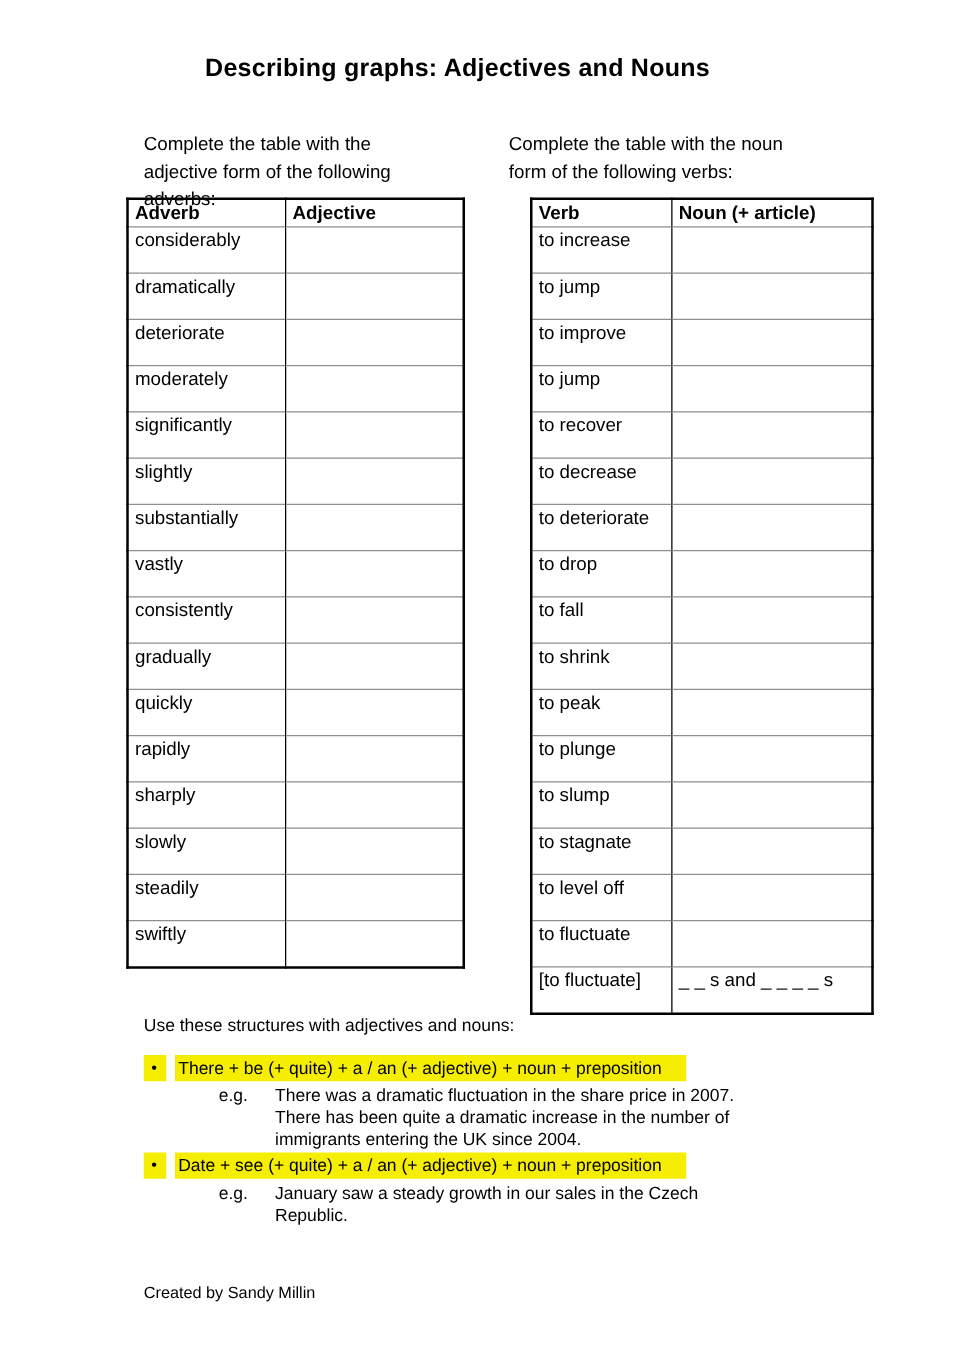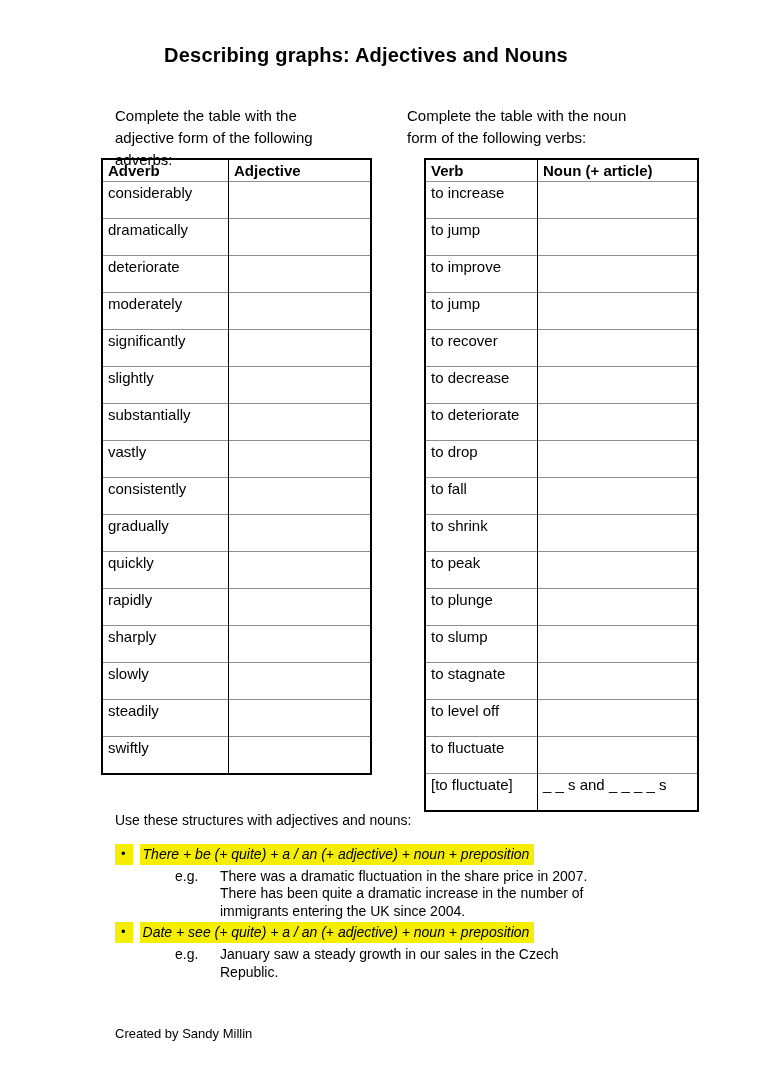--- a/index.html
+++ b/index.html
@@ -50,21 +50,21 @@
   }
   .structures .intro { margin:0 0 14px 0; }
   .bullet-row { display:flex; align-items:flex-start; margin:0 0 3px 0; }
   .bullet-marker {
     background:var(--hl, #f6ee00);
     line-height:18px; padding:1px 7px 2px 6px; margin-right:7px;
     font-size:13px; flex:none;
   }
   .structure-hl {
     background:var(--hl, #f6ee00);
-    line-height:18px; padding:1px 5px 2px 3px;font-style:italic;
+    line-height:18px; padding:1px 20px 2px 3px;
   }
   .eg-row { display:flex; margin:1px 0 2px 60px; }
   .eg-label { width:45px; flex:none; }
   .eg-lines div { white-space:nowrap; }
 
   .footer {
     position:absolute; left:115px; top:1026px;
     font-size:13px;
   }
 </style>

